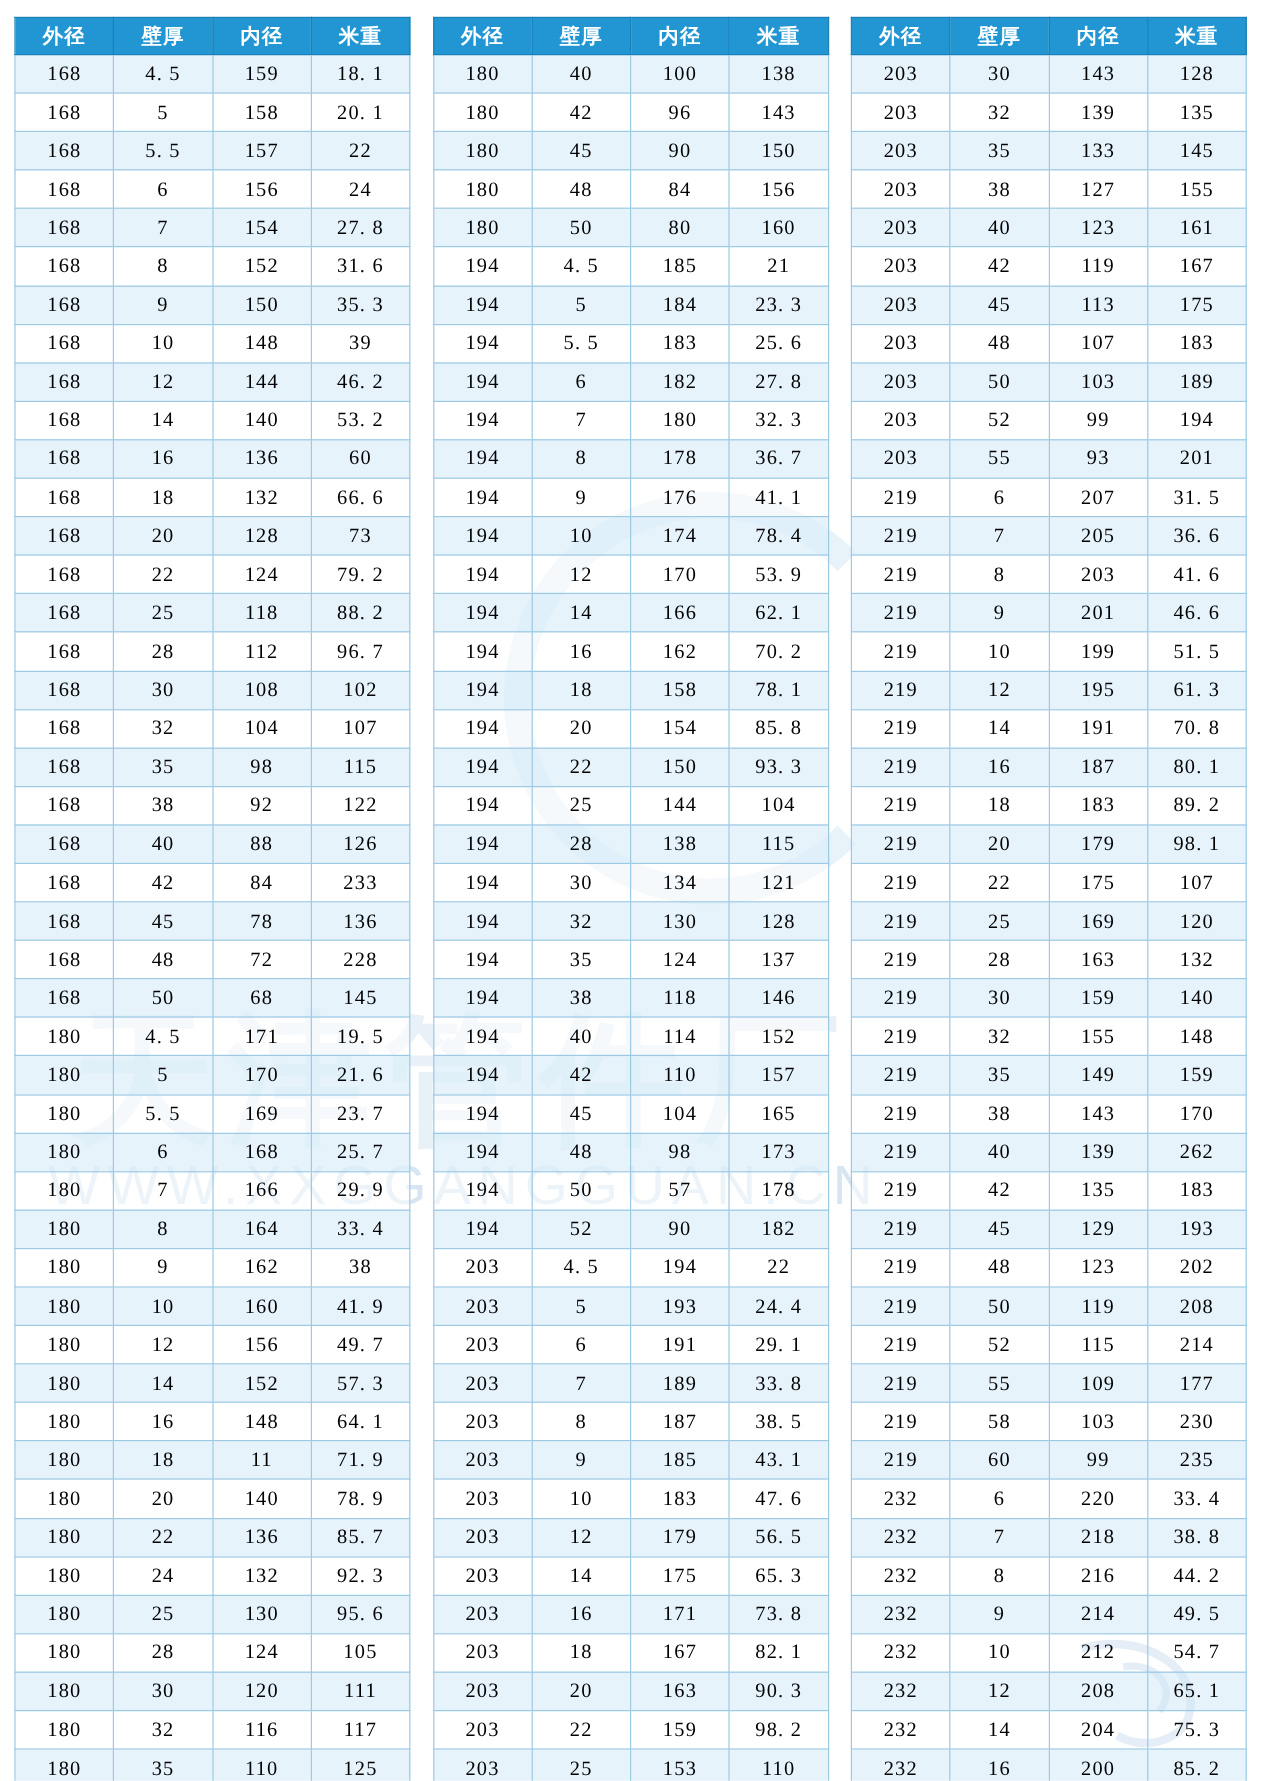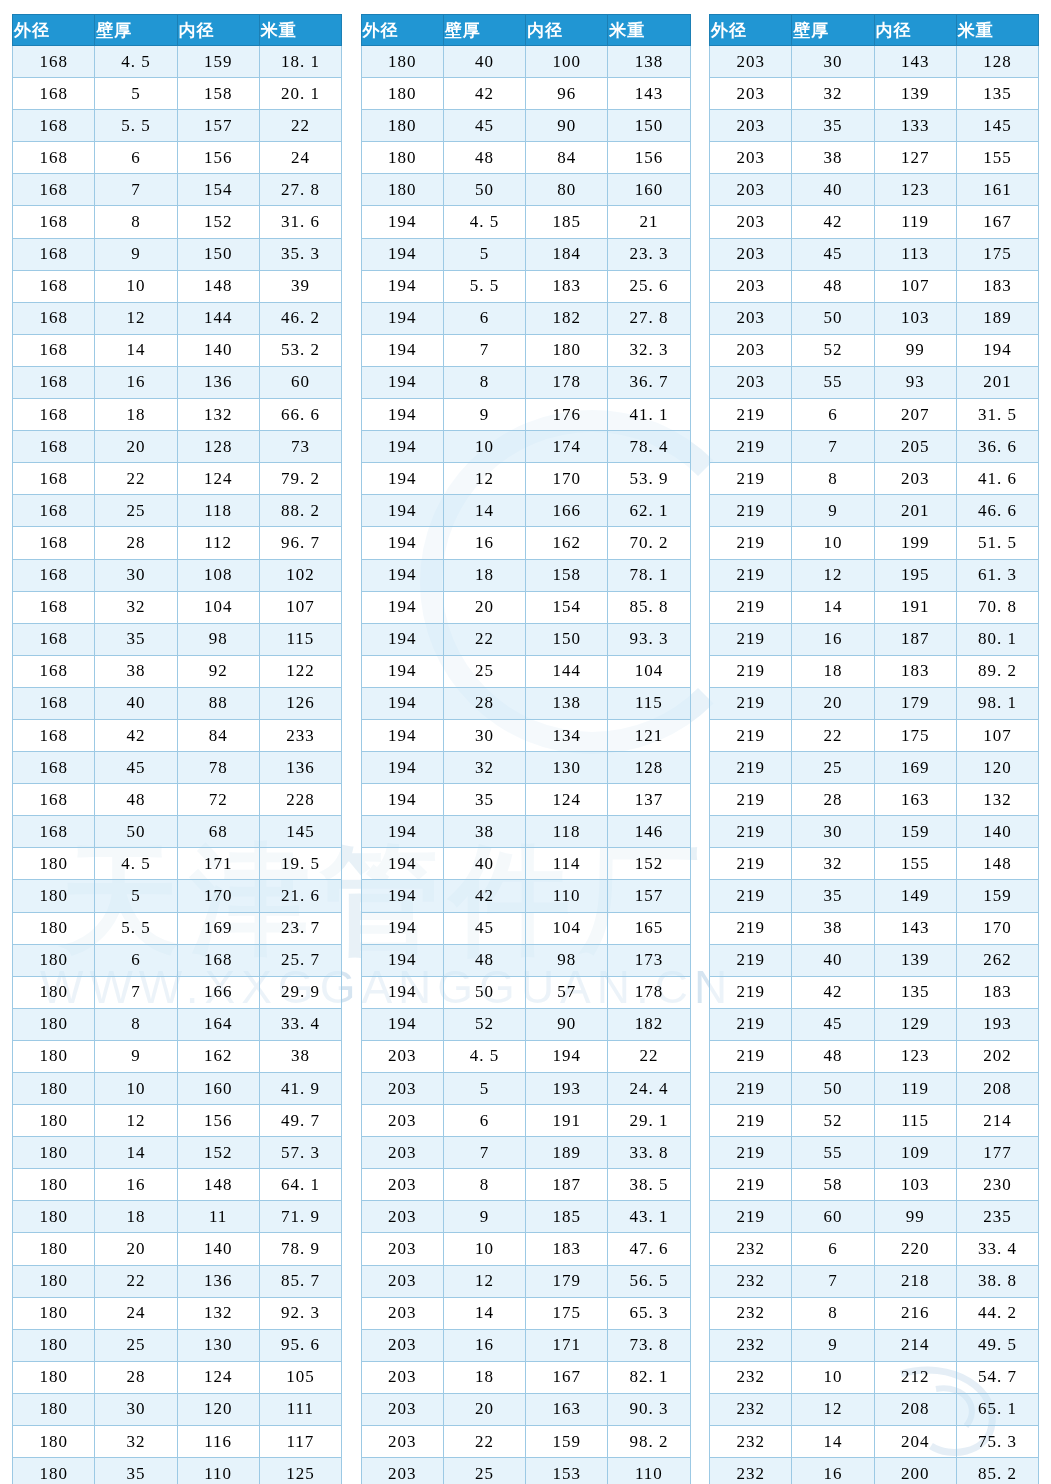--- a/index.html
+++ b/index.html
@@ -75,21 +75,21 @@
     width: 330px;
     table-layout: fixed;
   }
   th {
     background: #2196d3;
     color: #ffffff;
     font-size: 17px;
     font-weight: bold;
     height: 28px;
     border: 1px solid #1b7fb5;
-    text-align: left;
+    text-align: center;
     letter-spacing: 1px;
   }
   td {
     border: 1px solid #9cc9e4;
     text-align: center;
     font-size: 17px;
     height: 29.1px;
     color: #000;
     font-family: "Liberation Serif", serif;
     letter-spacing: 1px;

